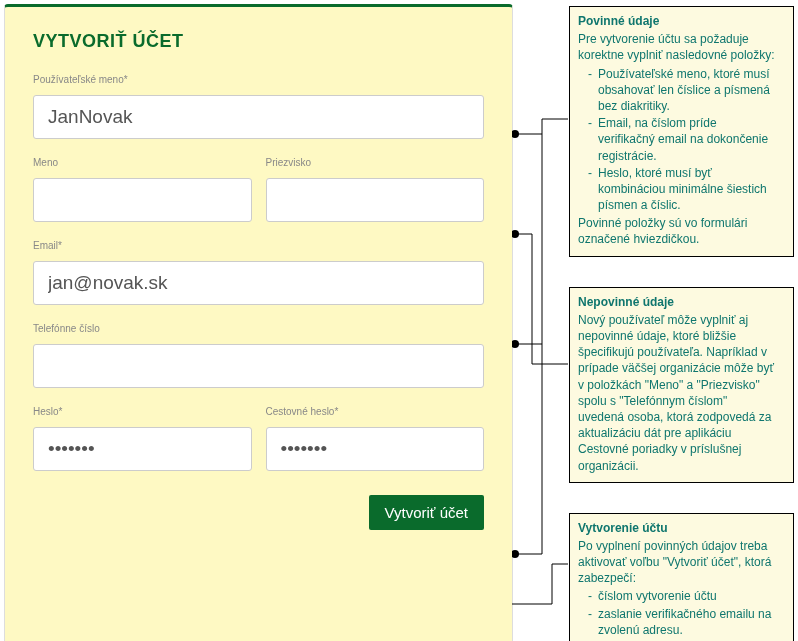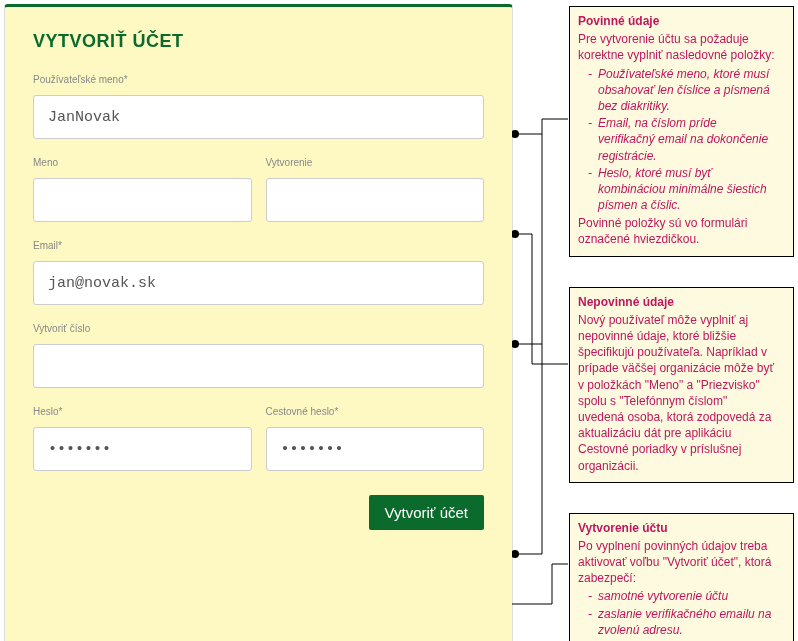--- a/index.html
+++ b/index.html
@@ -36,23 +36,23 @@
     color: #888;
     font-size: 10px;
     margin-bottom: 10px;
   }
   .input {
     width: 100%;
     height: 44px;
     border: 1px solid #ccc;
     border-radius: 3px;
     padding: 16px 14px;
-    font-size: 15px;
+    font-size: 19px;
     color: #555;
-    font-family: Liberation Mono, monospace;
+    font-family: Liberation Sans, sans-serif;
     background: #fff;
   }
   .submit-row { text-align: right; margin-top: 6px; }
   .submit-btn {
     background: #0a6b2c;
     color: #fff;
     border: none;
     padding: 9px 16px;
     font-size: 15px;
     cursor: pointer;
@@ -64,26 +64,26 @@
     padding-left: 56px;
     padding-top: 2px;
   }
   .note-box {
     width: 225px;
     background: #fdfae0;
     border: 1px solid #000;
     padding: 6px 18px 8px 8px;
     font-size: 12px;
     line-height: 1.35;
-    color: #be185d;
+    color: #0f766e;
     margin-bottom: 30px;
   }
   .note-box.last { margin-bottom: 0; }
   .note-title { font-weight: bold; margin-bottom: 2px; }
-  .note-box ul { padding-left: 20px; margin: 2px 0; font-style: italic; }
+  .note-box ul { padding-left: 20px; margin: 2px 0; }
   .note-box li { list-style: none; position: relative; margin-bottom: 1px; }
   .note-box li::before { content: "-"; position: absolute; left: -10px; }
   
   svg.connector {
     position: absolute;
     top: 0;
     left: 508px;
     width: 60px;
     height: 640px;
     pointer-events: none;
@@ -101,32 +101,32 @@
       <label class="label">Používateľské meno*</label>
       <input class="input" type="text" value="JanNovak" style="">
     </div>
 
     <div class="row">
       <div class="field">
         <label class="label">Meno</label>
         <input class="input" type="text" value="" style="">
       </div>
       <div class="field">
-        <label class="label">Vytvorenie</label>
+        <label class="label">Priezvisko</label>
         <input class="input" type="text" value="" style="">
       </div>
     </div>
 
     <div class="field">
       <label class="label">Email*</label>
       <input class="input" type="text" value="jan@novak.sk" style="">
     </div>
 
     <div class="field">
-      <label class="label">Vytvoriť číslo</label>
+      <label class="label">Telefónne číslo</label>
       <input class="input" type="text" value="" style="">
     </div>
 
     <div class="row">
       <div class="field">
         <label class="label">Heslo*</label>
         <input class="input" type="password" value="•••••••" style="">
       </div>
       <div class="field">
         <label class="label">Cestovné heslo*</label>
@@ -175,18 +175,18 @@
 
     <div class="note-box">
       <div class="note-title">Nepovinné údaje</div>
       <div>Nový používateľ môže vyplniť aj nepovinné údaje, ktoré bližšie špecifikujú používateľa. Napríklad v prípade väčšej organizácie môže byť v položkách "Meno" a "Priezvisko" spolu s "Telefónnym číslom" uvedená osoba, ktorá zodpovedá za aktualizáciu dát pre aplikáciu Cestovné poriadky v príslušnej organizácii.</div>
     </div>
 
     <div class="note-box last">
       <div class="note-title">Vytvorenie účtu</div>
       <div>Po vyplnení povinných údajov treba aktivovať voľbu "Vytvoriť účet", ktorá zabezpečí:</div>
       <ul>
-        <li>samotné vytvorenie účtu</li>
+        <li>číslom vytvorenie účtu</li>
         <li>zaslanie verifikačného emailu na zvolenú adresu.</li>
       </ul>
     </div>
   </div>
 </div>
 
 </body></html>

